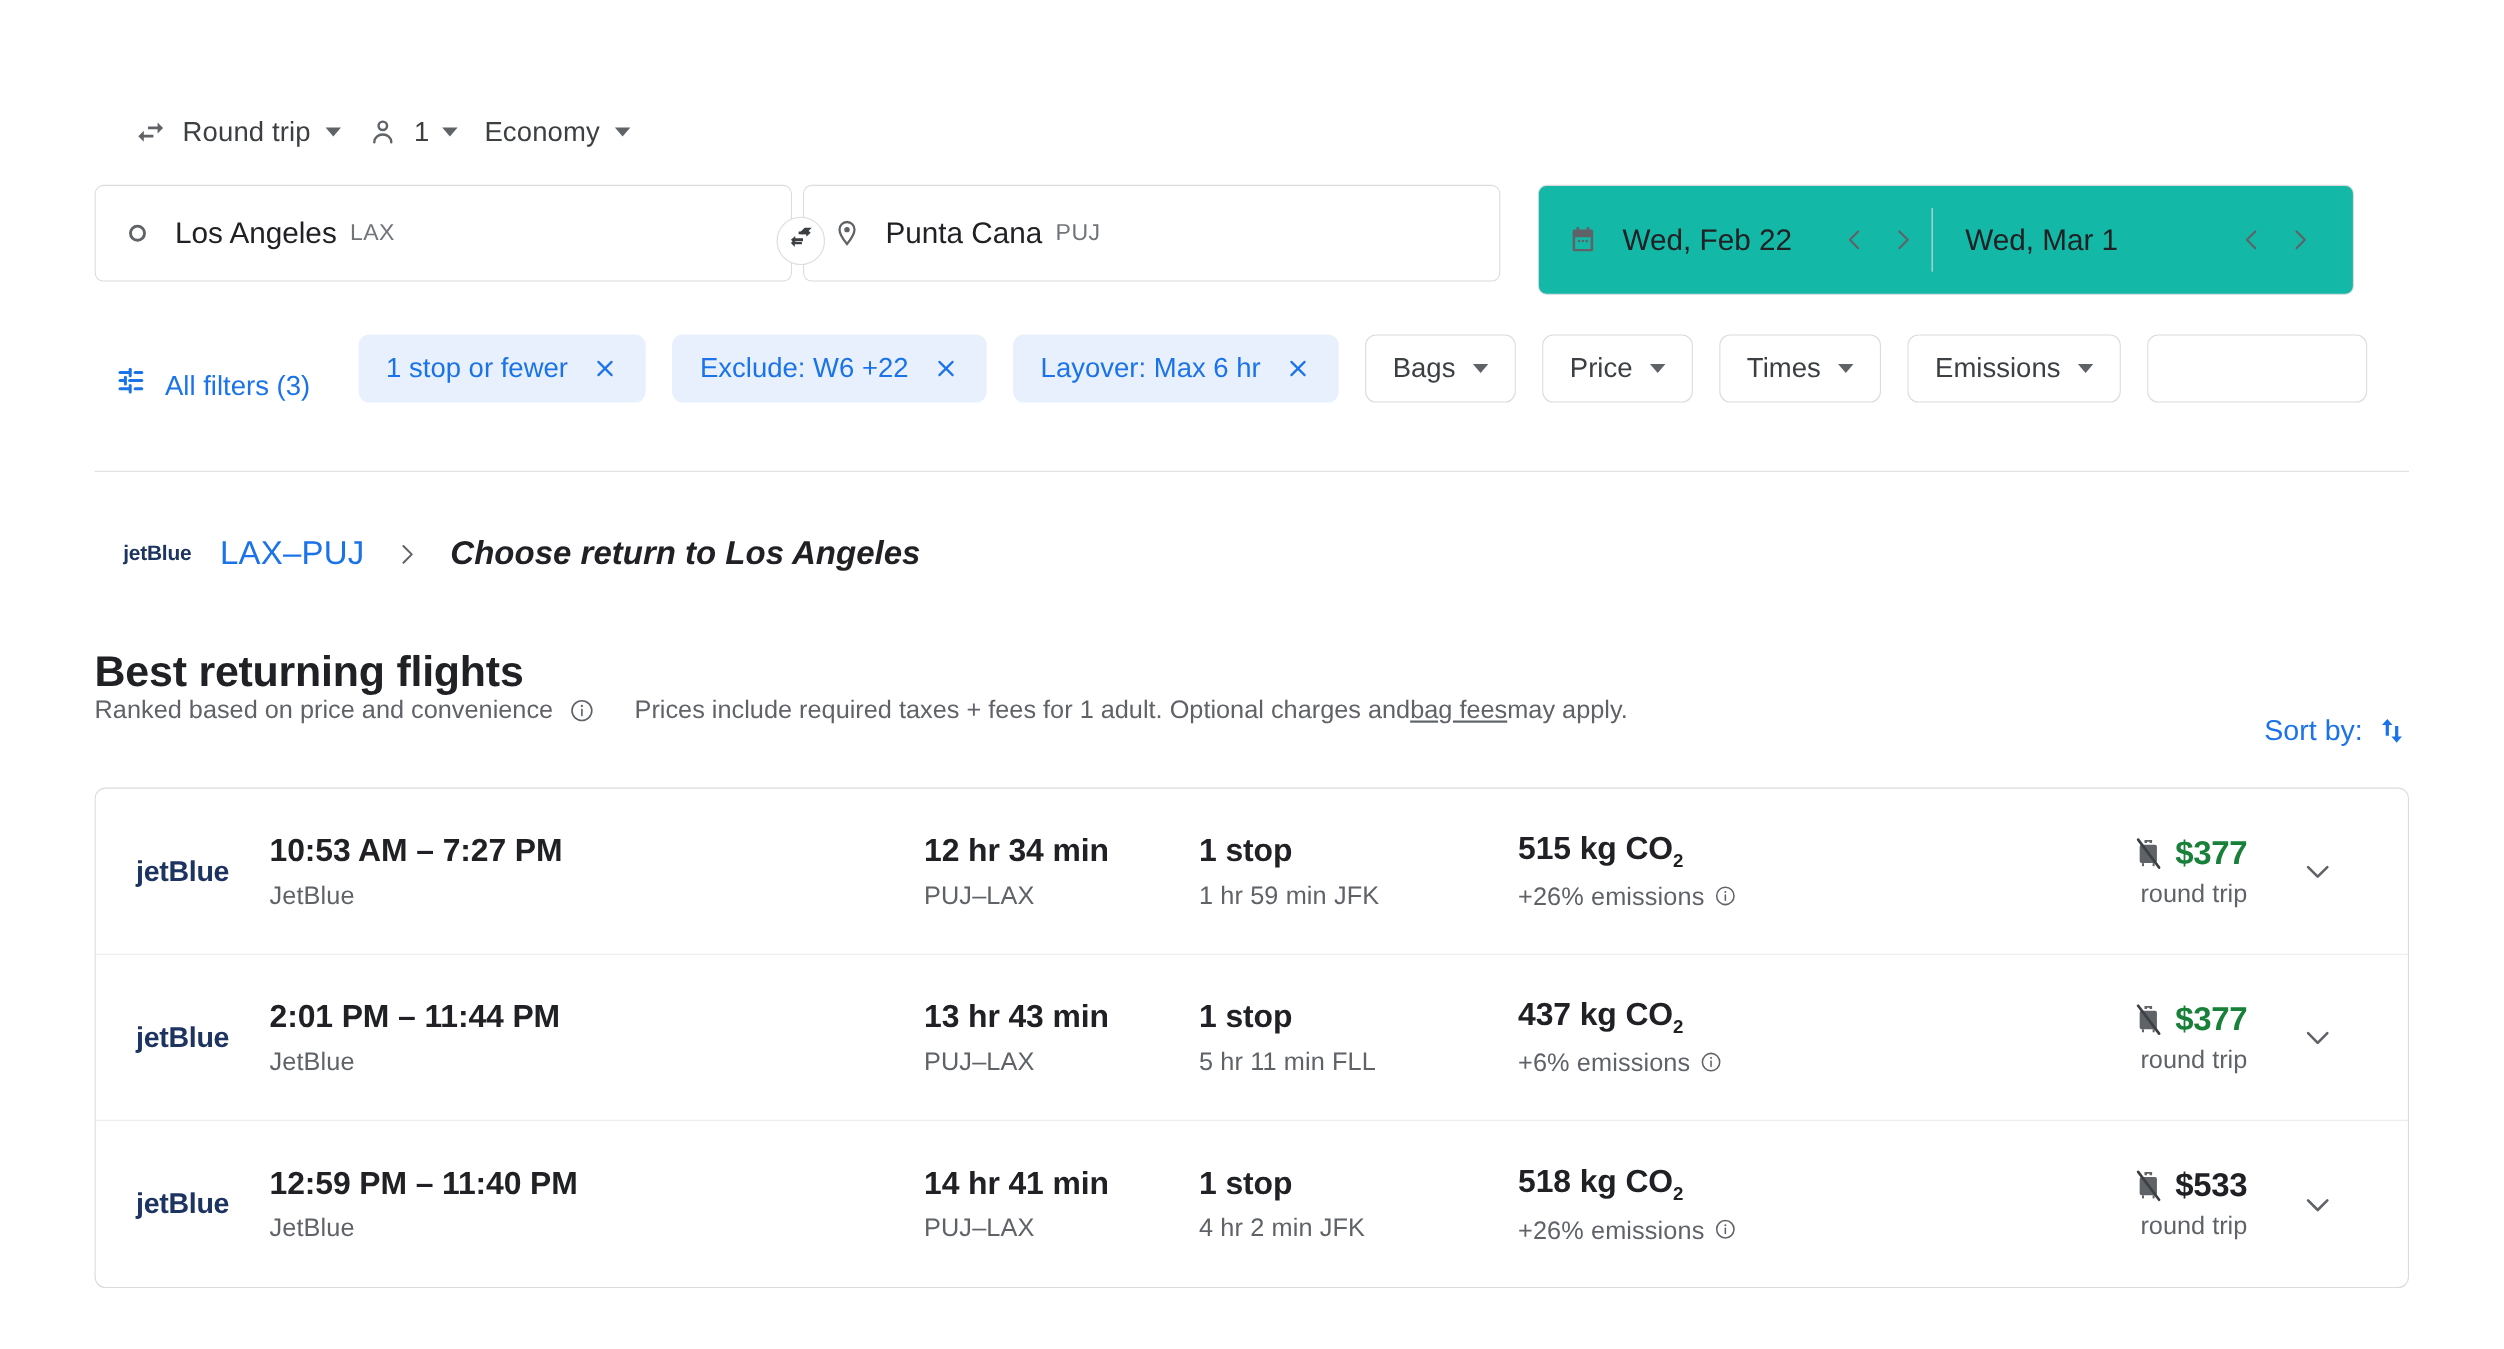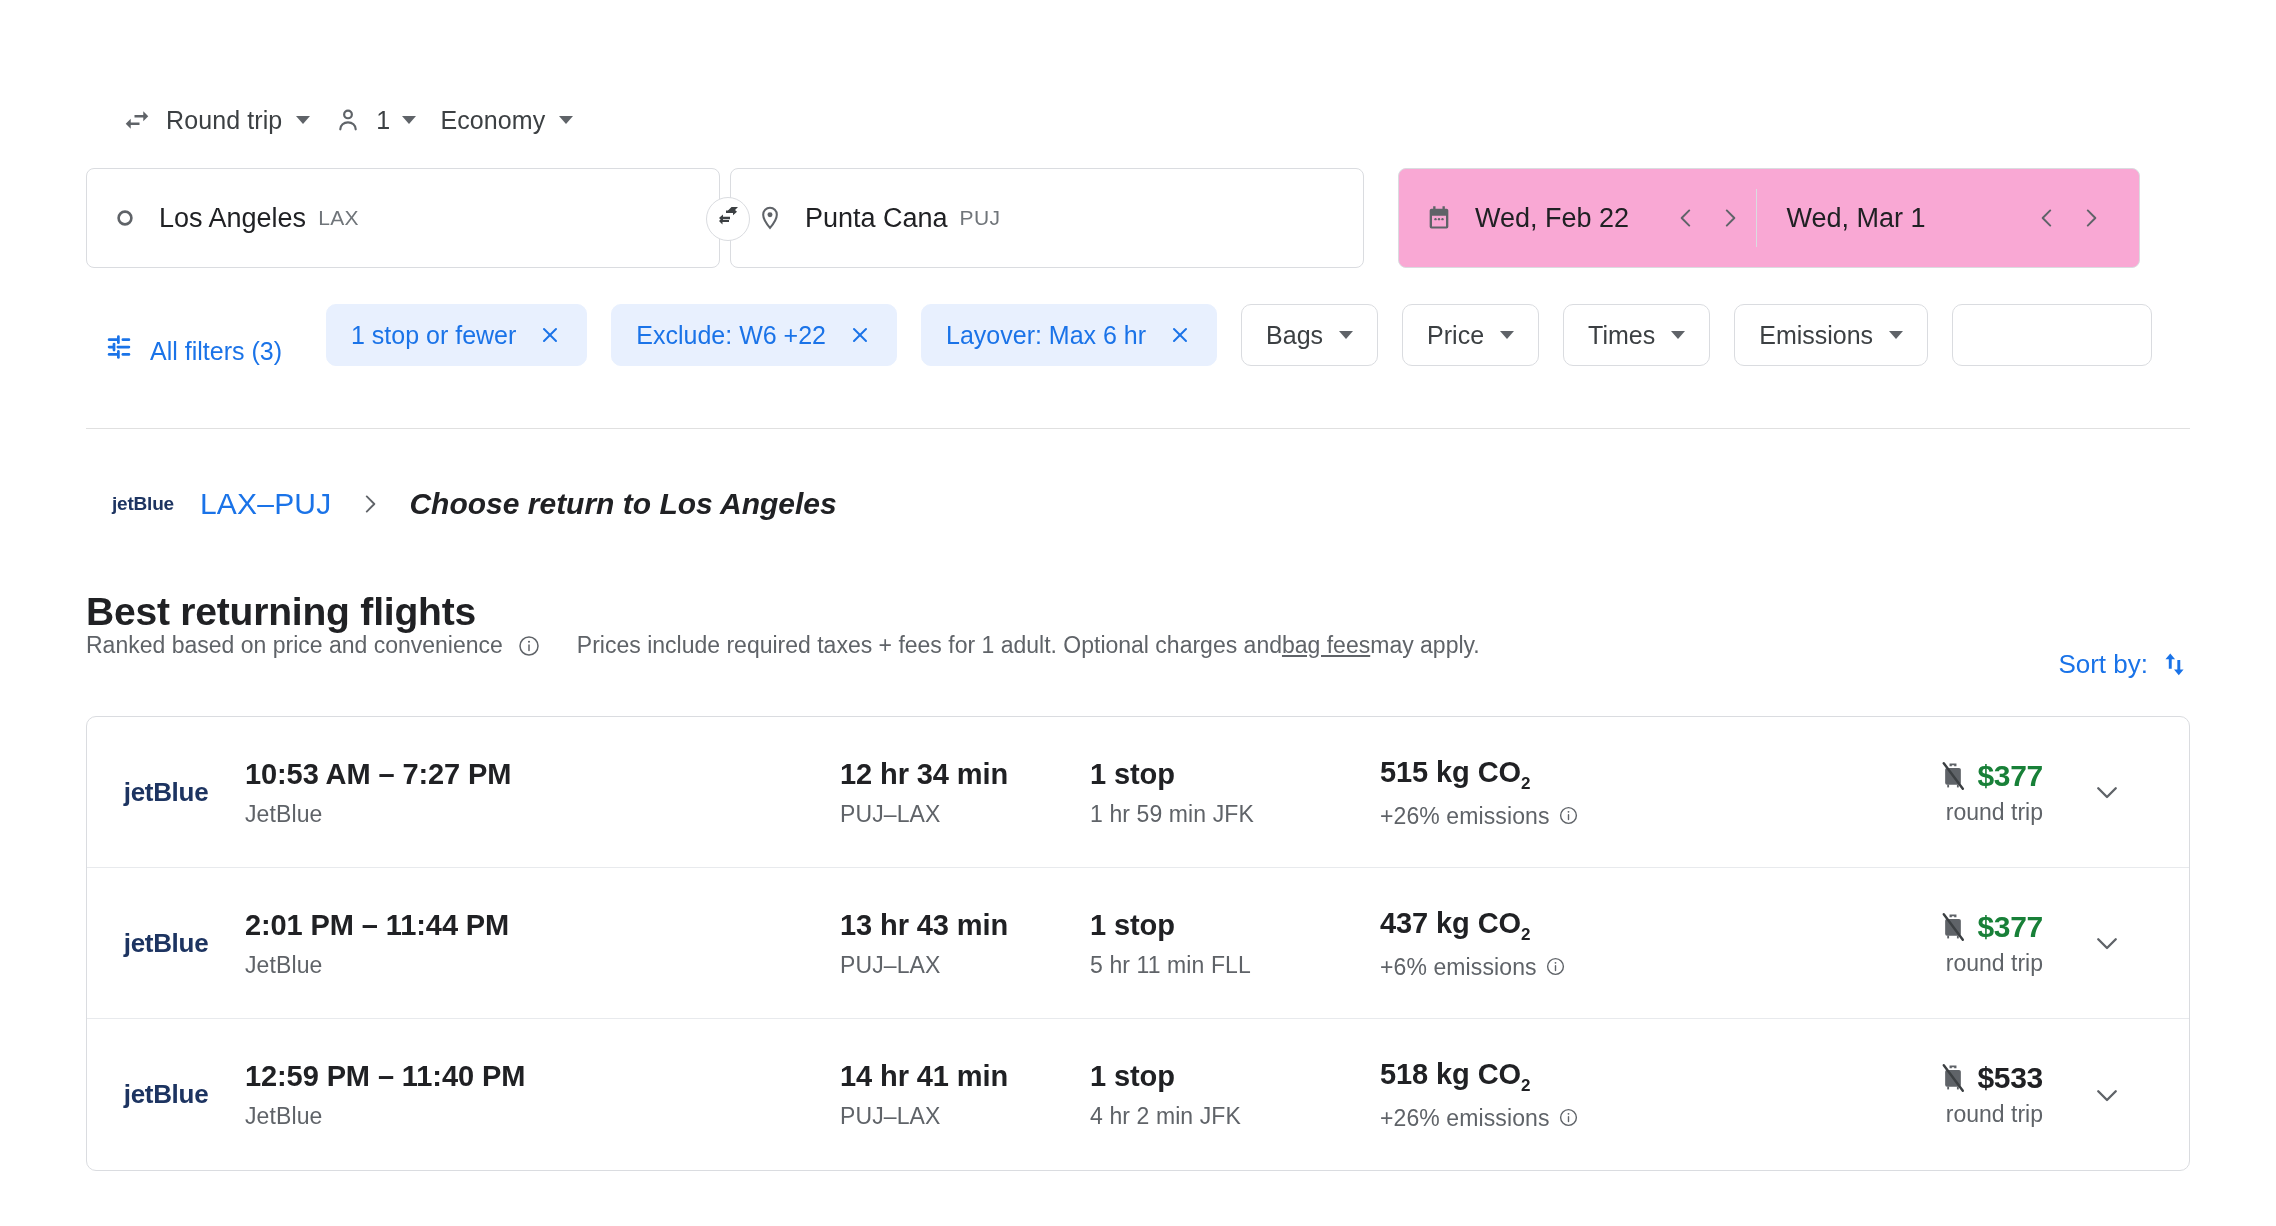--- a/index.html
+++ b/index.html
@@ -36,21 +36,21 @@
   }
   .caret.sm { margin-left: 12px; }
 
   
   .search-row { position: absolute; left: 86px; top: 168px; display: flex; align-items: flex-start; }
   .field-group {
     display: flex; position: relative;
     height: 100px;
   }
   .field {
-    height: 100px; display: flex; align-items: center;
+    height: 88px; display: flex; align-items: center;
     border: 1px solid #dadce0; border-radius: 8px;
     background: #fff; padding: 12px 26px;
     cursor: text;
   }
   .field-origin { width: 634px; }
   .field-dest   { width: 634px; margin-left: 10px; }
   .field .pin { margin-right: 22px; display: inline-flex; }
   .field .city { font-size: 27px; color: #202124; }
   .field .code { font-size: 21px; color: #70757a; margin-left: 12px; letter-spacing: .4px; }
   .swap-btn {
@@ -58,21 +58,21 @@
     width: 44px; height: 44px; border-radius: 50%;
     background: #fff; border: 1px solid #dadce0;
     display: flex; align-items: center; justify-content: center;
     cursor: pointer; z-index: 3;
   }
   .date-box {
     margin-left: 34px;
     height: 100px; width: 742px;
     border: 1px solid #dadce0; border-radius: 8px;
     display: flex; align-items: center; padding: 0 26px;
-    background: #f9a8d4;
+    background: #14b8a6;
   }
   .date-half { display: flex; align-items: center; flex: 1; height: 100%; }
   .date-half .cal { margin-right: 22px; display: inline-flex; }
   .date-half .dtext { font-size: 27px; color: #202124; white-space: nowrap; }
   .date-nav { display: flex; align-items: center; margin-left: auto; }
   .chev {
     width: 44px; height: 44px; border-radius: 50%;
     display: flex; align-items: center; justify-content: center;
     cursor: pointer; color: #5f6368;
   }

